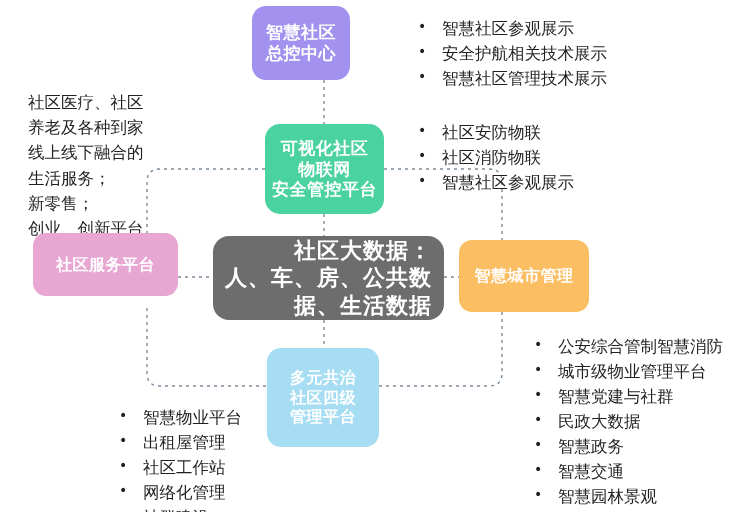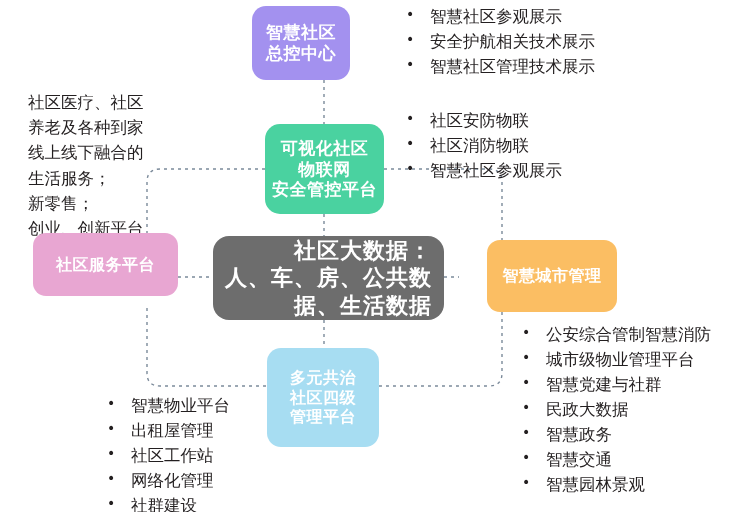--- a/index.html
+++ b/index.html
@@ -66,33 +66,32 @@
     left: 33px; top: 233px; width: 145px; height: 63px;
     background: #e8a6d2;
     font-size: 16px;
     border-radius: 13px;
   }
   #node-city-management {
     left: 459px; top: 240px; width: 130px; height: 72px;
     background: #fbbe63;
     font-size: 16px;
     border-radius: 13px;
-    margin-left: 28px;
   }
   #node-governance {
     left: 267px; top: 348px; width: 112px; height: 99px;
     background: #a7ddf2;
     font-size: 16px;
     border-radius: 14px;
   }
 
   .bullet-list {
     position: absolute;
     list-style: none;
-    margin: 0;
+    margin: 12px;
     padding: 0;
     color: #231f20;
     font-size: 16.5px;
     line-height: 1.52;
     z-index: 2;
   }
   .bullet-list li {
     position: relative;
     padding-left: 26px;
     white-space: nowrap;

